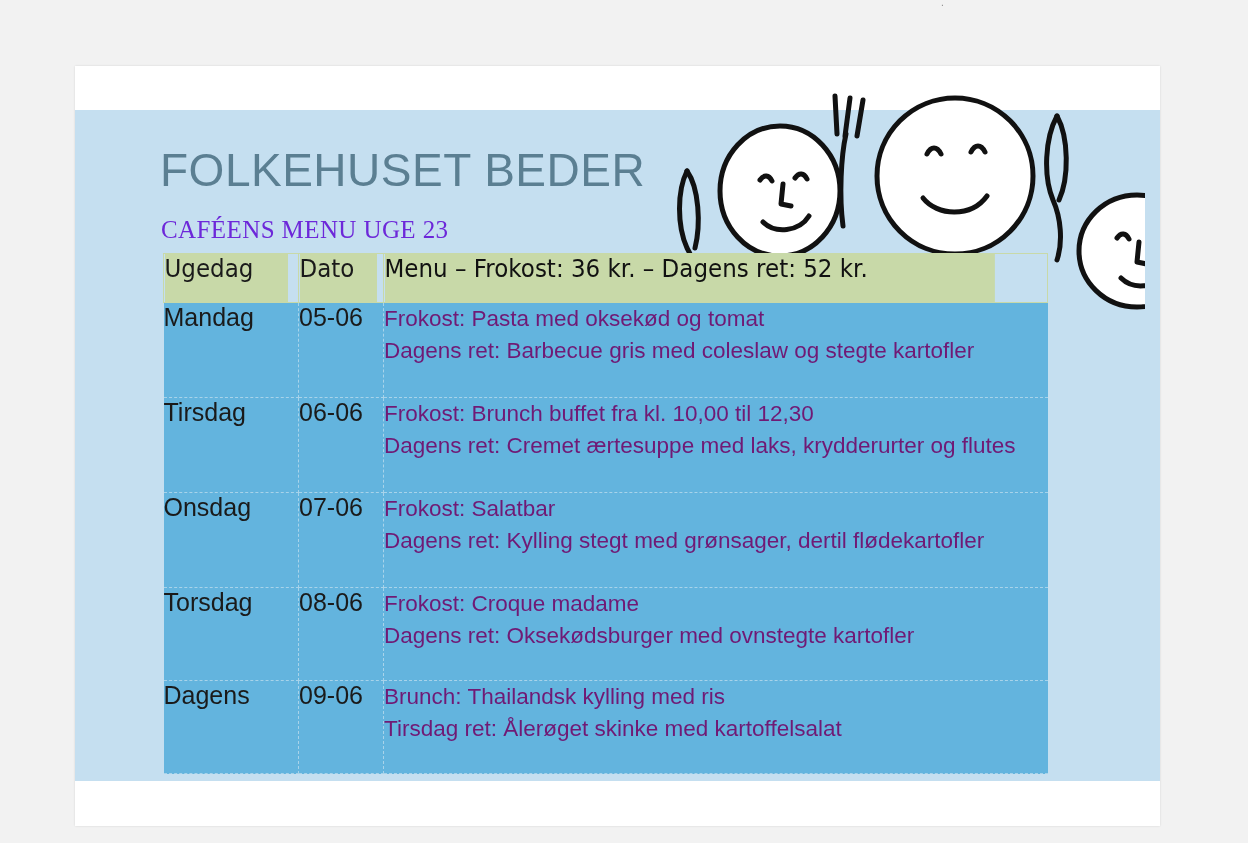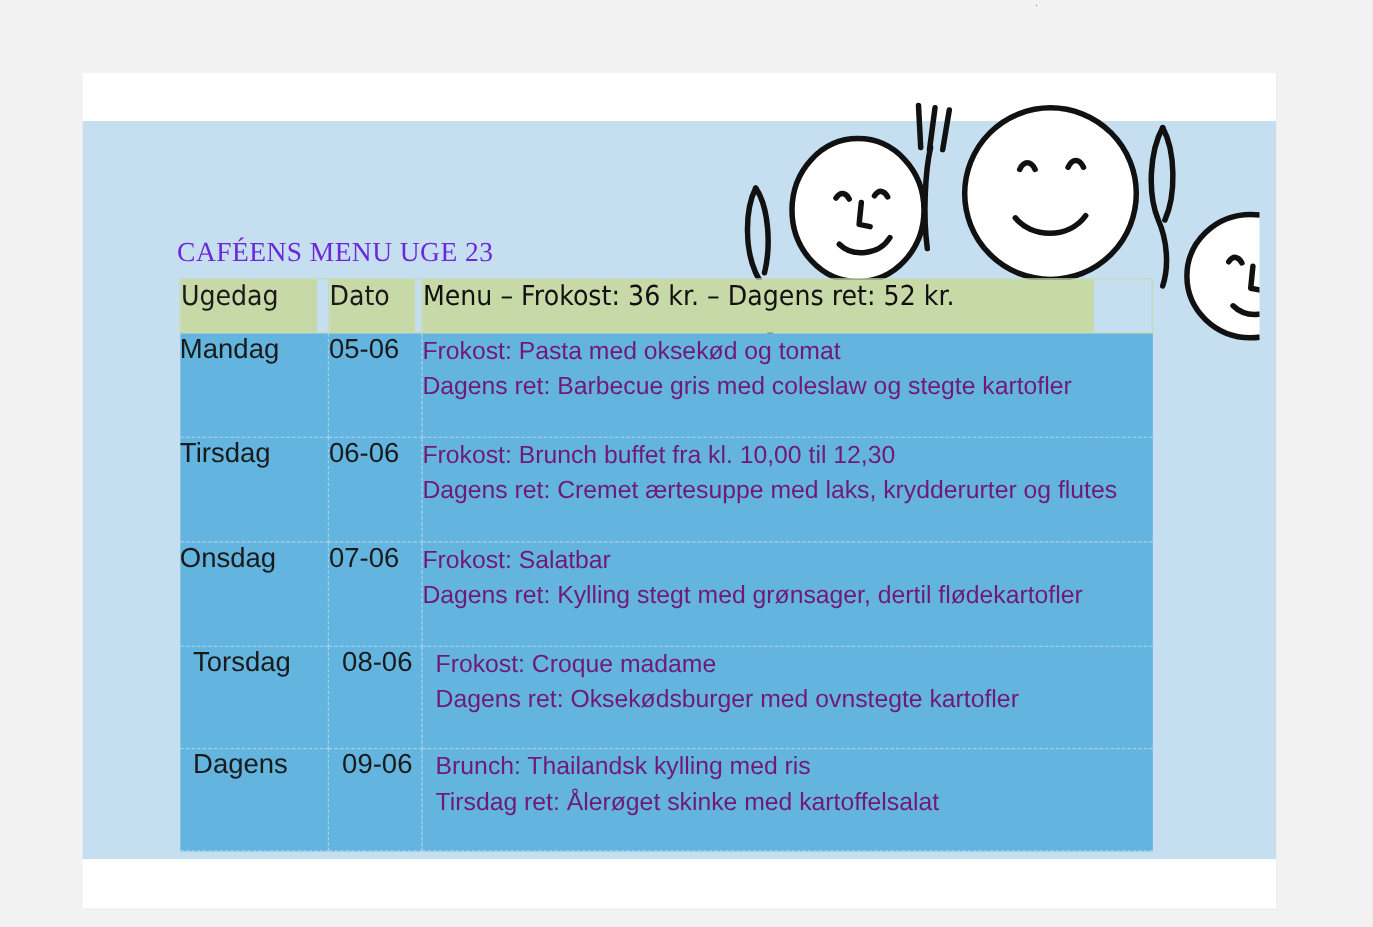--- a/index.html
+++ b/index.html
@@ -121,41 +121,42 @@
   .c-menu {
     font-size: 22.5px;
     color: #701a75;
     padding: 12px 10px 14px 8px;
     line-height: 1.42;
   }
   .c-menu div {
     white-space: nowrap;
   }
   .row-h1 td { height: 94px; }
-  .row-h2 td { height: 92px; padding-left: 12px; }
+  .row-h2 td { height: 92px; }
   .tiny-mark {
     position: absolute;
     left: 941px;
     top: 0px;
     width: 6px;
     height: 6px;
     color: #888;
     font-size: 10px;
     line-height: 6px;
   }
 </style>
 </head>
 <body>
 
 <div class="tiny-mark">.</div>
 
 <div class="page">
 
   <div class="slide-band"></div>
 
+  <div class="title">FOLKEHUSET BEDER</div>
   <div class="subtitle">CAFÉENS MENU UGE 23</div>
 
   <div class="doodles">
     <svg width="480" height="280" viewBox="0 0 480 280" fill="none" xmlns="http://www.w3.org/2000/svg">
       <g stroke="#111111" stroke-width="5" fill="#ffffff" stroke-linecap="round" stroke-linejoin="round">
 
         <ellipse cx="115" cy="115" rx="60" ry="65"></ellipse>
 
         <path d="M22 95 C12 115, 12 150, 22 172 C32 190, 38 215, 34 236" fill="none"></path>
         <path d="M22 95 C34 112, 36 148, 30 172" fill="none"></path>

